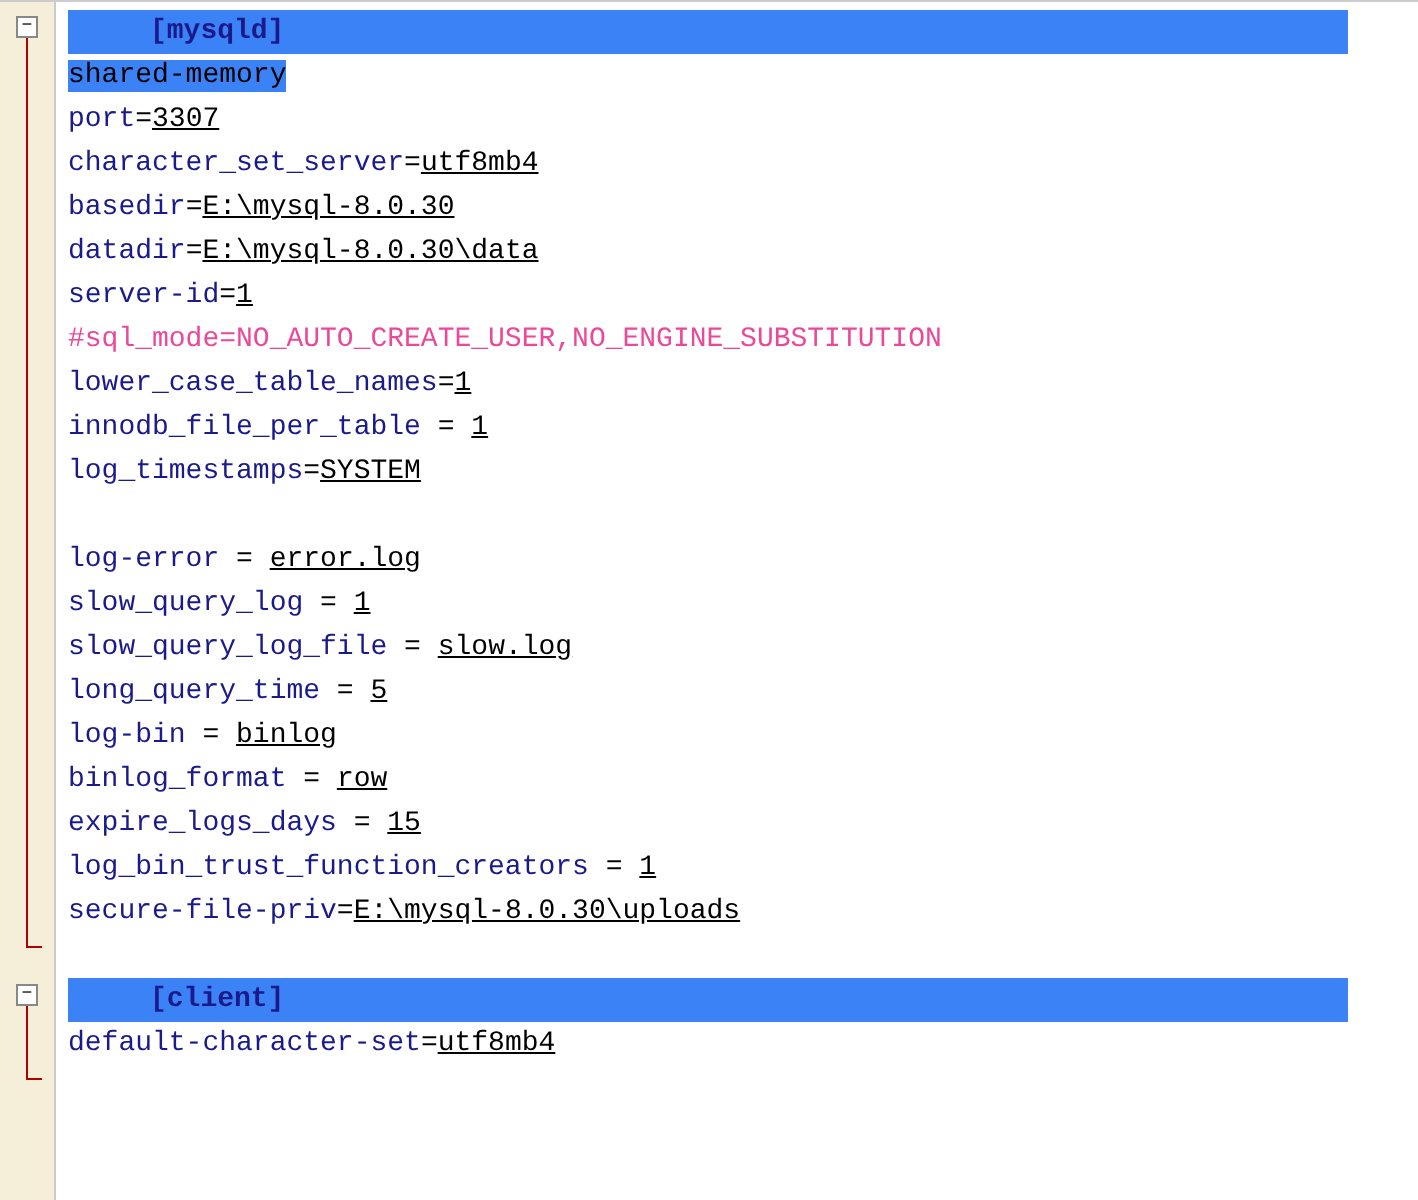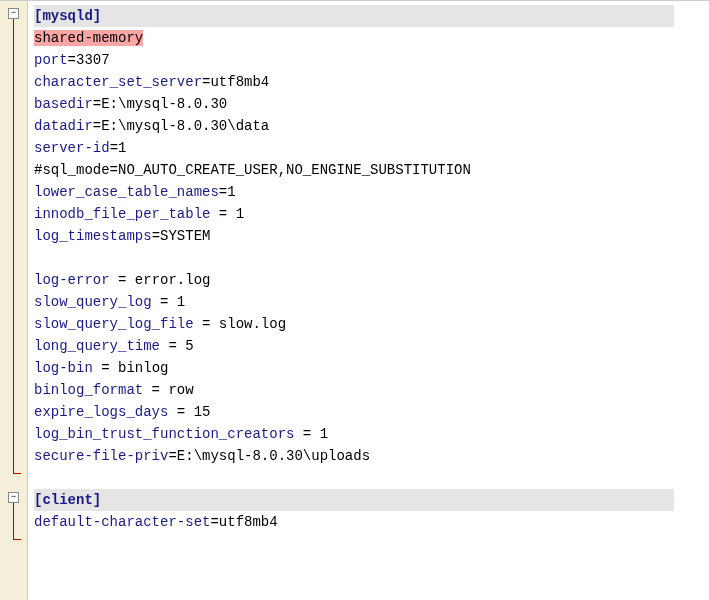--- a/index.html
+++ b/index.html
@@ -53,32 +53,33 @@
     background: #b00000;
   }
   .code {
     flex: 1;
     padding: 4px 0 0 6px;
     line-height: 22px;
     white-space: pre;
   }
   .line { height: 22px; }
   .section-hdr {
-    background: #e5e5e5;
+    background: #3b82f6;
     display: inline-block;
     min-width: 640px;
+    padding-left: 41px;
   }
   .bracket { color: #1a1a8a; font-weight: bold; }
   .hl {
-    background: #fca5a5;
+    background: #3b82f6;
   }
   .key { color: #1a1a8a; }
   .eq { color: #000; }
-  .val { color: #000; }
-  .comment { color: #000000; }
+  .val { color: #000; text-decoration: underline; }
+  .comment { color: #ec4899; }
 </style>
 </head>
 <body>
 
 <div class="editor">
   <div class="gutter">
     <div class="fold-box" style="top:7px;">−</div>
     <div class="fold-line-v" style="top:18px; height:454px;"></div>
     <div class="fold-line-h" style="top:472px;"></div>
 

